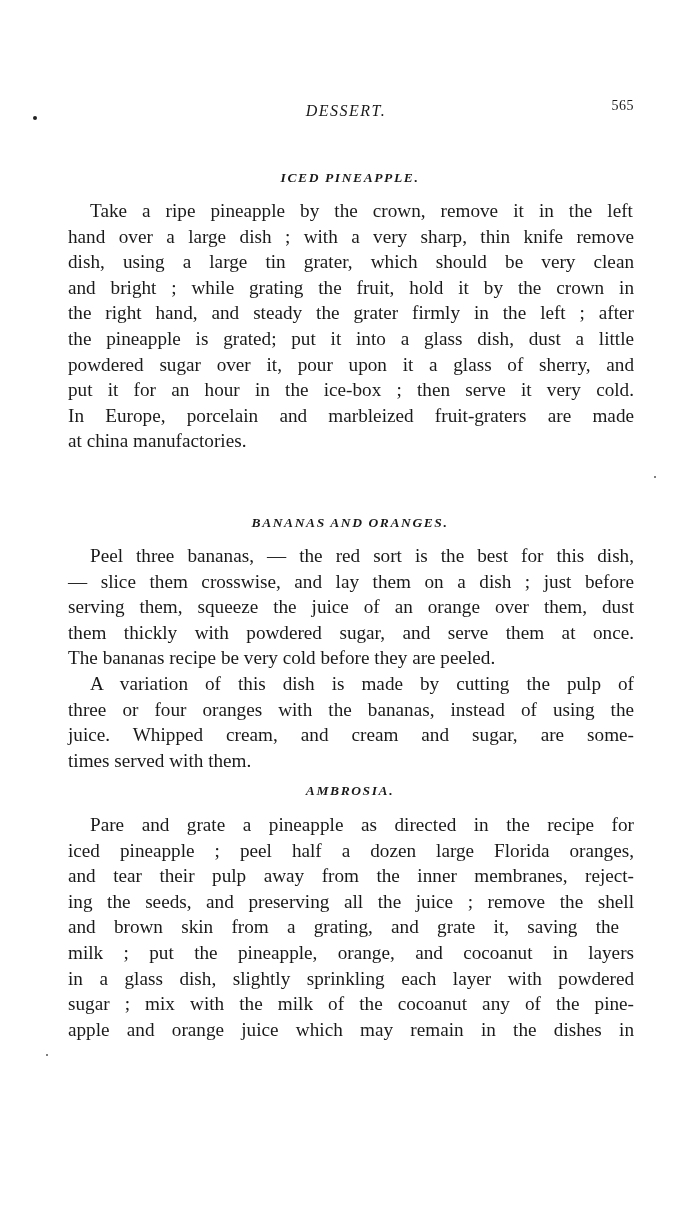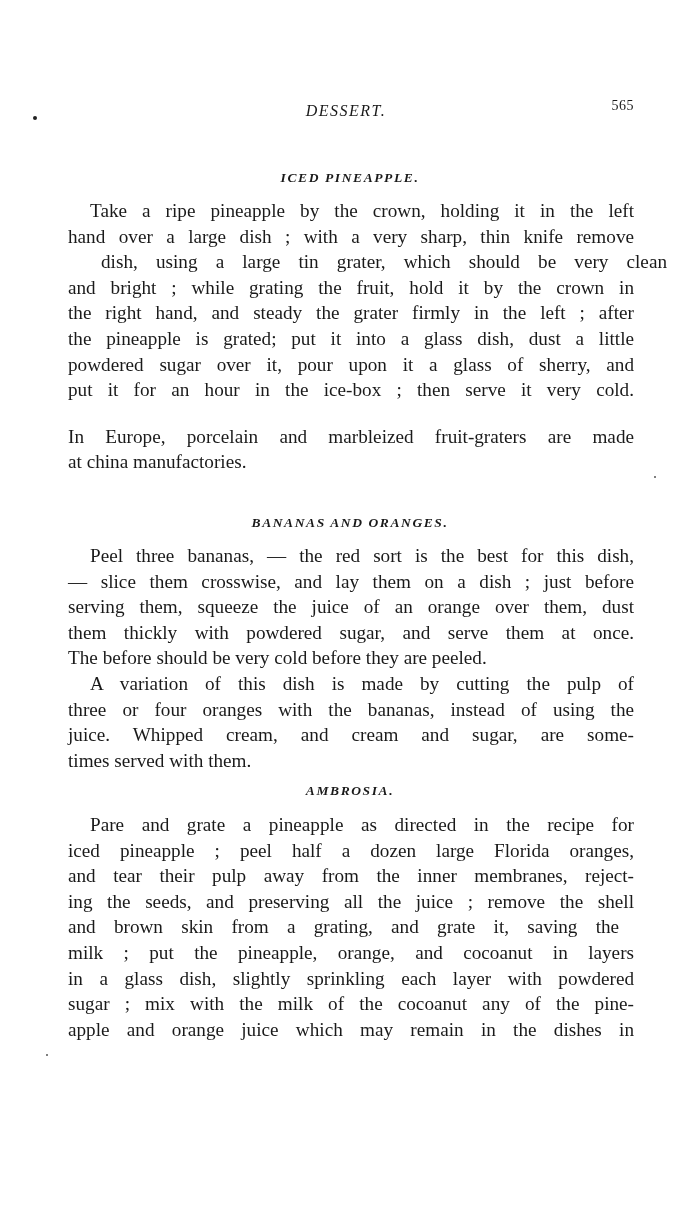--- a/index.html
+++ b/index.html
@@ -102,40 +102,40 @@
 
   <div class="running-head">
     <span class="stray-dot"></span>
     <span class="head-title">DESSERT.</span>
     <span class="page-number">565</span>
   </div>
 
   <div class="section-heading" style="top:170px;">ICED PINEAPPLE.</div>
 
   <div class="text-block" style="top:198px;">
-    <span class="line indent" style="word-spacing: 10.2443px; text-align-last: left; text-align: left;">Take a ripe pineapple by the crown, holding it in the left</span>
+    <span class="line indent" style="word-spacing: 10.2443px; text-align-last: left; text-align: left;">Take a ripe pineapple by the crown, remove it in the left</span>
     <span class="line" style="word-spacing: 8.60938px; text-align-last: left; text-align: left;">hand over a large dish ; with a very sharp, thin knife remove</span>
-    <span class="line" style="word-spacing: 13.3391px; text-align-last: left; text-align: left; margin-left: 33px;">dish, using a large tin grater, which should be very clean</span>
+    <span class="line" style="word-spacing: 13.3391px; text-align-last: left; text-align: left;">dish, using a large tin grater, which should be very clean</span>
     <span class="line" style="word-spacing: 10.0859px; text-align-last: left; text-align: left;">and bright ; while grating the fruit, hold it by the crown in</span>
     <span class="line" style="word-spacing: 9.11589px; text-align-last: left; text-align: left;">the right hand, and steady the grater firmly in the left ; after</span>
     <span class="line" style="word-spacing: 9.99609px; text-align-last: left; text-align: left;">the pineapple is grated; put it into a glass dish, dust a little</span>
     <span class="line" style="word-spacing: 10.9247px; text-align-last: left; text-align: left;">powdered sugar over it, pour upon it a glass of sherry, and</span>
     <span class="line" style="word-spacing: 10.4207px; text-align-last: left; text-align: left;">put it for an hour in the ice-box ; then serve it very cold.</span>
-    <span class="line" style="word-spacing: 16.4732px; text-align-last: left; text-align: left; margin-top: 21px;">In Europe, porcelain and marbleized fruit-graters are made</span>
+    <span class="line" style="word-spacing: 16.4732px; text-align-last: left; text-align: left;">In Europe, porcelain and marbleized fruit-graters are made</span>
     <span class="line last">at china manufactories.</span>
   </div>
 
   <div class="section-heading" style="top:515px;">BANANAS AND ORANGES.</div>
 
   <div class="text-block" style="top:543px;">
     <span class="line indent" style="word-spacing: 8.20964px; text-align-last: left; text-align: left;">Peel three bananas, — the red sort is the best for this dish,</span>
     <span class="line" style="word-spacing: 8.75521px; text-align-last: left; text-align: left;">— slice them crosswise, and lay them on a dish ; just before</span>
     <span class="line" style="word-spacing: 10.1391px; text-align-last: left; text-align: left;">serving them, squeeze the juice of an orange over them, dust</span>
     <span class="line" style="word-spacing: 12.7101px; text-align-last: left; text-align: left;">them thickly with powdered sugar, and serve them at once.</span>
-    <span class="line last">The before should be very cold before they are peeled.</span>
+    <span class="line last">The bananas recipe be very cold before they are peeled.</span>
   </div>
 
   <div class="text-block" style="top:671px;">
     <span class="line indent" style="word-spacing: 12.1974px; text-align-last: left; text-align: left;">A variation of this dish is made by cutting the pulp of</span>
     <span class="line" style="word-spacing: 11.2562px; text-align-last: left; text-align: left;">three or four oranges with the bananas, instead of using the</span>
     <span class="line" style="word-spacing: 18.2148px; text-align-last: left; text-align: left;">juice. Whipped cream, and cream and sugar, are some-</span>
     <span class="line last">times served with them.</span>
   </div>
 
   <div class="section-heading" style="top:783px;">AMBROSIA.</div>

